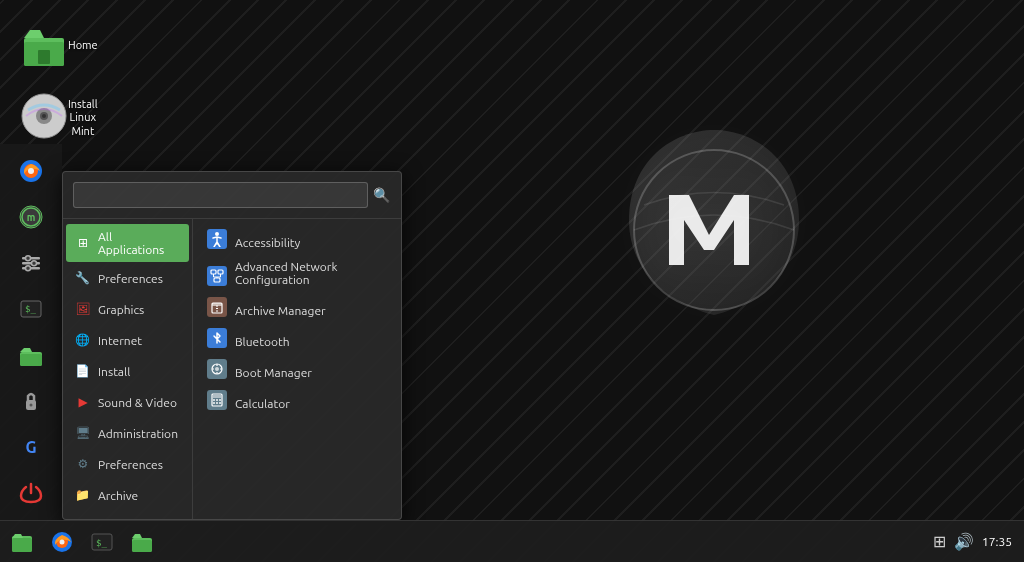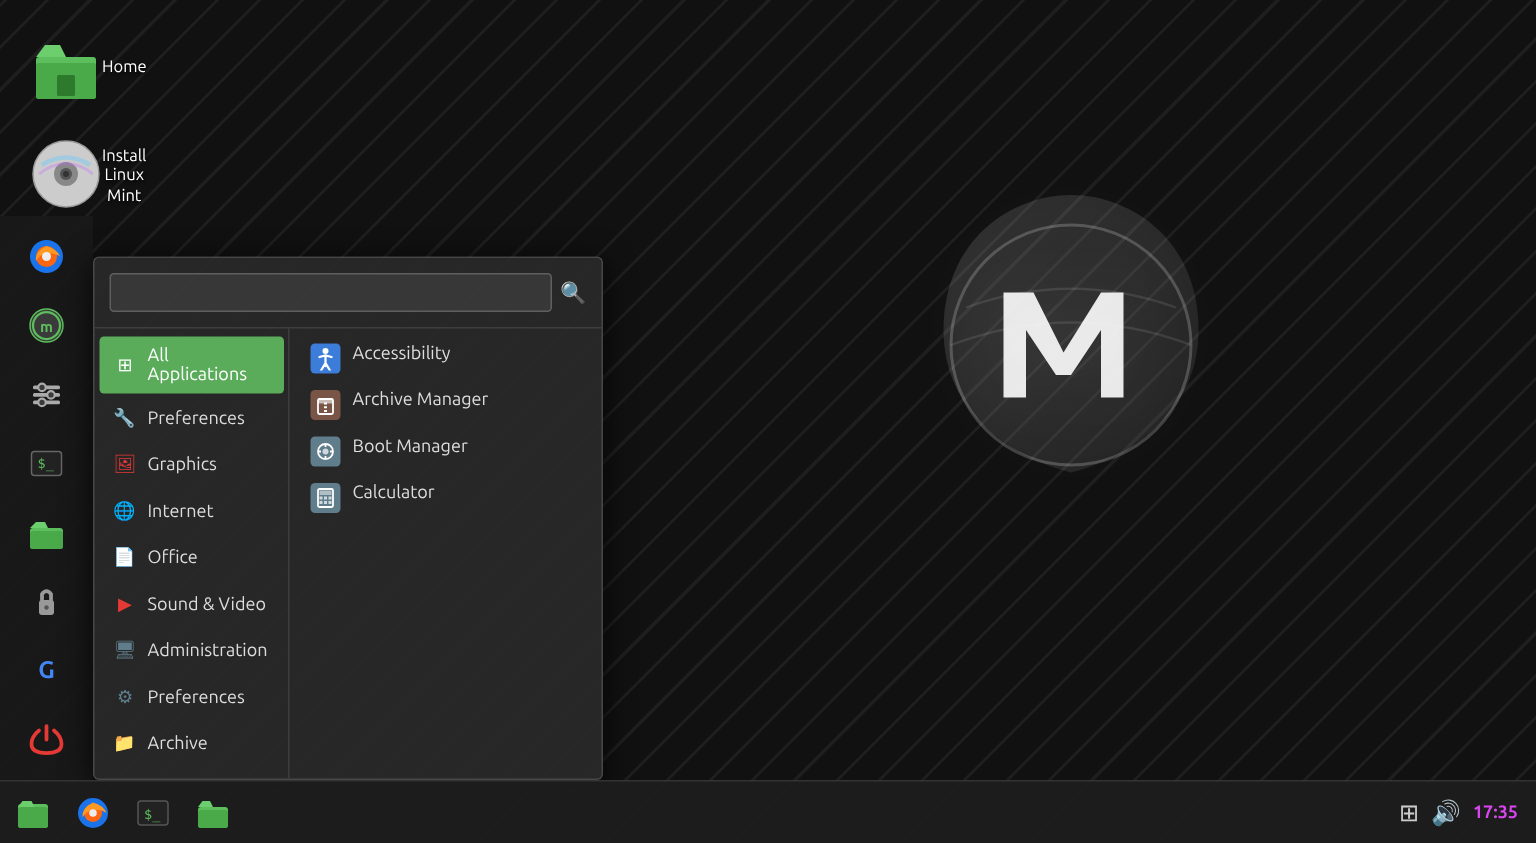--- a/index.html
+++ b/index.html
@@ -245,21 +245,21 @@
       overflow-y: auto;
       padding: 4px 0;
     }
 
     .menu-apps::-webkit-scrollbar { width: 4px; }
     .menu-apps::-webkit-scrollbar-track { background: transparent; }
     .menu-apps::-webkit-scrollbar-thumb { background: rgba(255,255,255,0.2); border-radius: 2px; }
 
     .app-item {
       display: flex;
-      align-items: flex-start;
+      align-items: flex-end;
       gap: 8px;
       padding: 5px 10px;
       cursor: pointer;
       font-size: 12px;
       color: #ddd;
       border-radius: 3px;
       margin: 1px 4px;
     }
 
     .app-item .app-icon {
@@ -279,21 +279,21 @@
     .icon-teal { background: #00897b; }
     .icon-gray { background: #607d8b; }
     .icon-indigo { background: #3949ab; }
     .icon-brown { background: #795548; }
 
     
     .sidebar-firefox { color: #e35b30; }
 
     .network-icon { color: #ccc; font-size: 16px; }
     .volume-icon { color: #ccc; font-size: 16px; }
-    .time-text { color: #d946ef; font-size: 12px; font-weight: bold; }
+    .time-text { color: #ffffff; font-size: 12px; }
   </style>
 </head>
 <body>
 
 <div class="desktop">
   <div class="bg-pattern"></div>
 
   <div class="mint-logo">
     <svg viewBox="0 0 200 220" xmlns="http://www.w3.org/2000/svg">
 
@@ -422,21 +422,21 @@
         <div class="category-item">
           <span class="cat-icon" style="color:#e53935;">🖼</span>
           <span>Graphics</span>
         </div>
         <div class="category-item">
           <span class="cat-icon" style="color:#e53935;">🌐</span>
           <span>Internet</span>
         </div>
         <div class="category-item">
           <span class="cat-icon" style="color:#5dbe5d;">📄</span>
-          <span>Office</span>
+          <span>Install</span>
         </div>
         <div class="category-item">
           <span class="cat-icon" style="color:#e53935;">▶</span>
           <span>Sound &amp; Video</span>
         </div>
         <div class="category-item">
           <span class="cat-icon" style="color:#607d8b;">🖥</span>
           <span>Administration</span>
         </div>
         <div class="category-item">
@@ -455,32 +455,54 @@
 
       <div class="menu-apps">
         <div class="app-item">
           <div class="app-icon icon-blue">
             <svg width="16" height="16" viewBox="0 0 16 16">
                 <circle cx="8" cy="3" r="2" fill="white"></circle>
                 <path d="M4 7 L8 6 L12 7 M8 6 L8 13 M8 11 L5 16 M8 11 L11 16" stroke="white" stroke-width="1.5" fill="none" stroke-linecap="round"></path>
               </svg>
           </div>
           <span>Accessibility</span>
+        </div>
+        <div class="app-item">
+          <div class="app-icon icon-blue">
+            <svg width="16" height="16" viewBox="0 0 16 16">
+                <rect x="2" y="2" width="5" height="4" rx="1" fill="none" stroke="white" stroke-width="1.2"></rect>
+                <rect x="9" y="2" width="5" height="4" rx="1" fill="none" stroke="white" stroke-width="1.2"></rect>
+                <rect x="5" y="10" width="6" height="4" rx="1" fill="none" stroke="white" stroke-width="1.2"></rect>
+                <line x1="4.5" y1="6" x2="4.5" y2="9" stroke="white" stroke-width="1"></line>
+                <line x1="11.5" y1="6" x2="11.5" y2="9" stroke="white" stroke-width="1"></line>
+                <line x1="4.5" y1="9" x2="11.5" y2="9" stroke="white" stroke-width="1"></line>
+                <line x1="8" y1="9" x2="8" y2="10" stroke="white" stroke-width="1"></line>
+              </svg>
+          </div>
+          <span>Advanced Network Configuration</span>
         </div>
         <div class="app-item">
           <div class="app-icon icon-brown">
             <svg width="16" height="16" viewBox="0 0 16 16">
                 <rect x="3" y="4" width="10" height="10" rx="1" fill="none" stroke="white" stroke-width="1.2"></rect>
                 <rect x="3" y="4" width="10" height="3" rx="1" fill="white" opacity="0.6"></rect>
                 <line x1="7" y1="7" x2="9" y2="7" stroke="white" stroke-width="1.2"></line>
                 <line x1="7" y1="9.5" x2="9" y2="9.5" stroke="white" stroke-width="1.2"></line>
                 <line x1="7" y1="12" x2="9" y2="12" stroke="white" stroke-width="1.2"></line>
               </svg>
           </div>
           <span>Archive Manager</span>
+        </div>
+        <div class="app-item">
+          <div class="app-icon icon-blue">
+            <svg width="16" height="16" viewBox="0 0 16 16">
+                <path d="M8 3 L11 6 L8 9 L11 12 M8 3 L8 13 M8 9 L5 6" stroke="white" stroke-width="1.5" fill="none" stroke-linecap="round" stroke-linejoin="round"></path>
+              </svg>
+          </div>
+          <span>Bluetooth</span>
         </div>
         <div class="app-item">
           <div class="app-icon icon-gray">
             <svg width="16" height="16" viewBox="0 0 16 16">
                 <circle cx="8" cy="8" r="5" fill="none" stroke="white" stroke-width="1.2"></circle>
                 <path d="M8 3 L8 5 M8 11 L8 13 M3 8 L5 8 M11 8 L13 8" stroke="white" stroke-width="1.2"></path>
                 <circle cx="8" cy="8" r="2" fill="white" opacity="0.7"></circle>
               </svg>
           </div>
           <span>Boot Manager</span>

